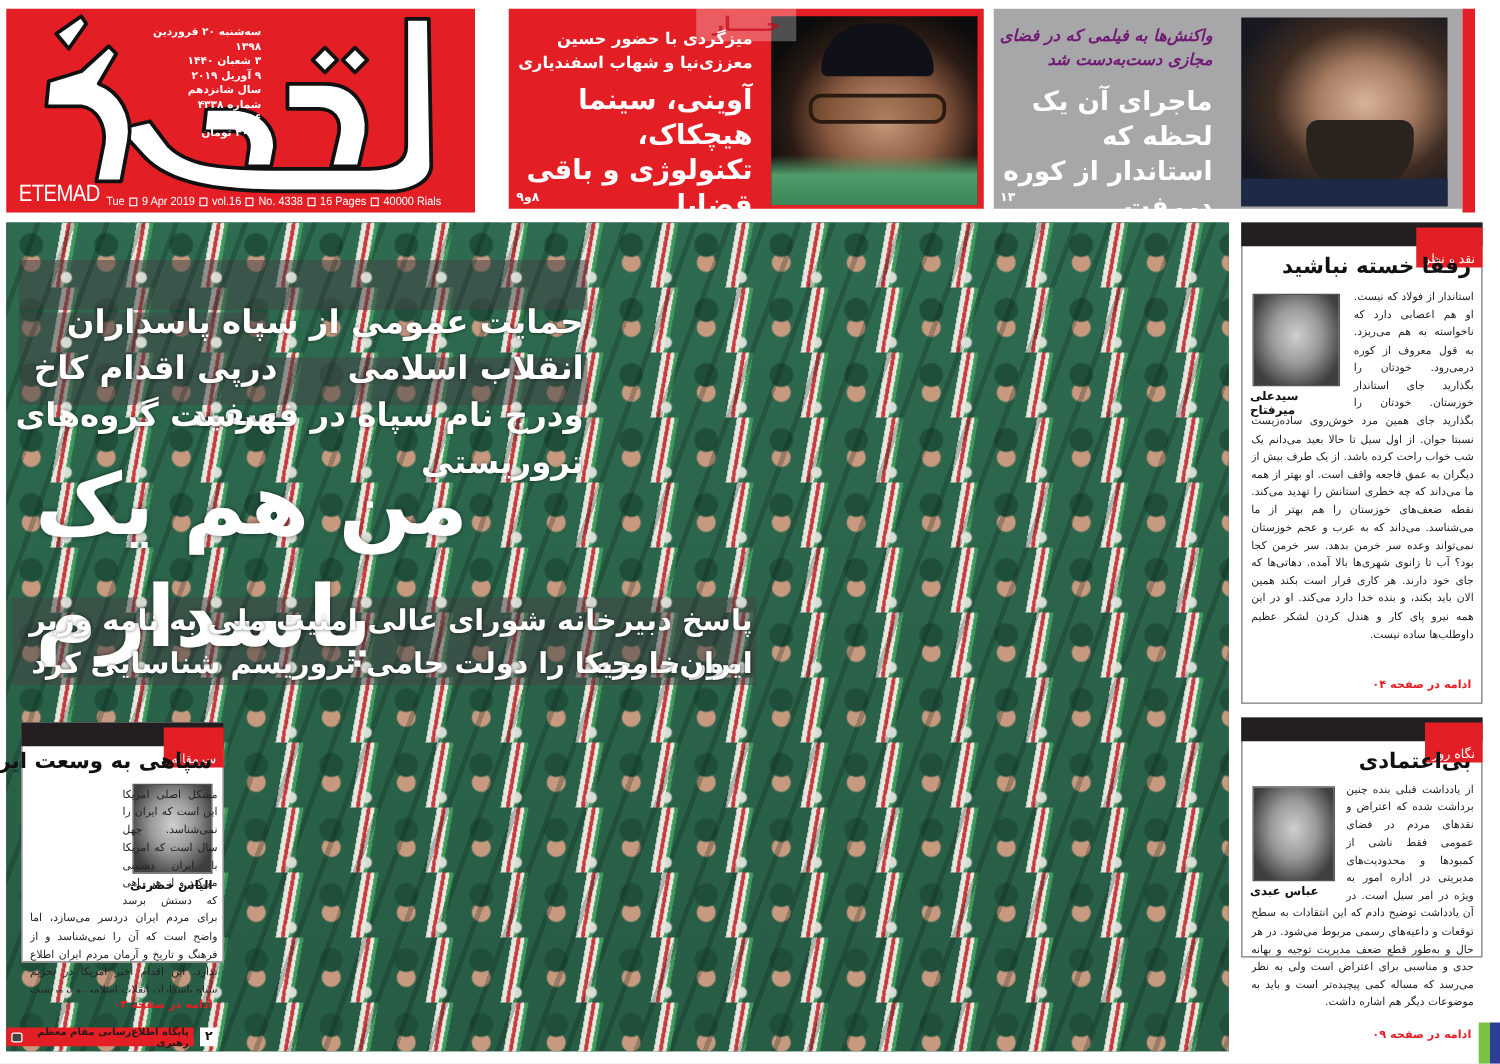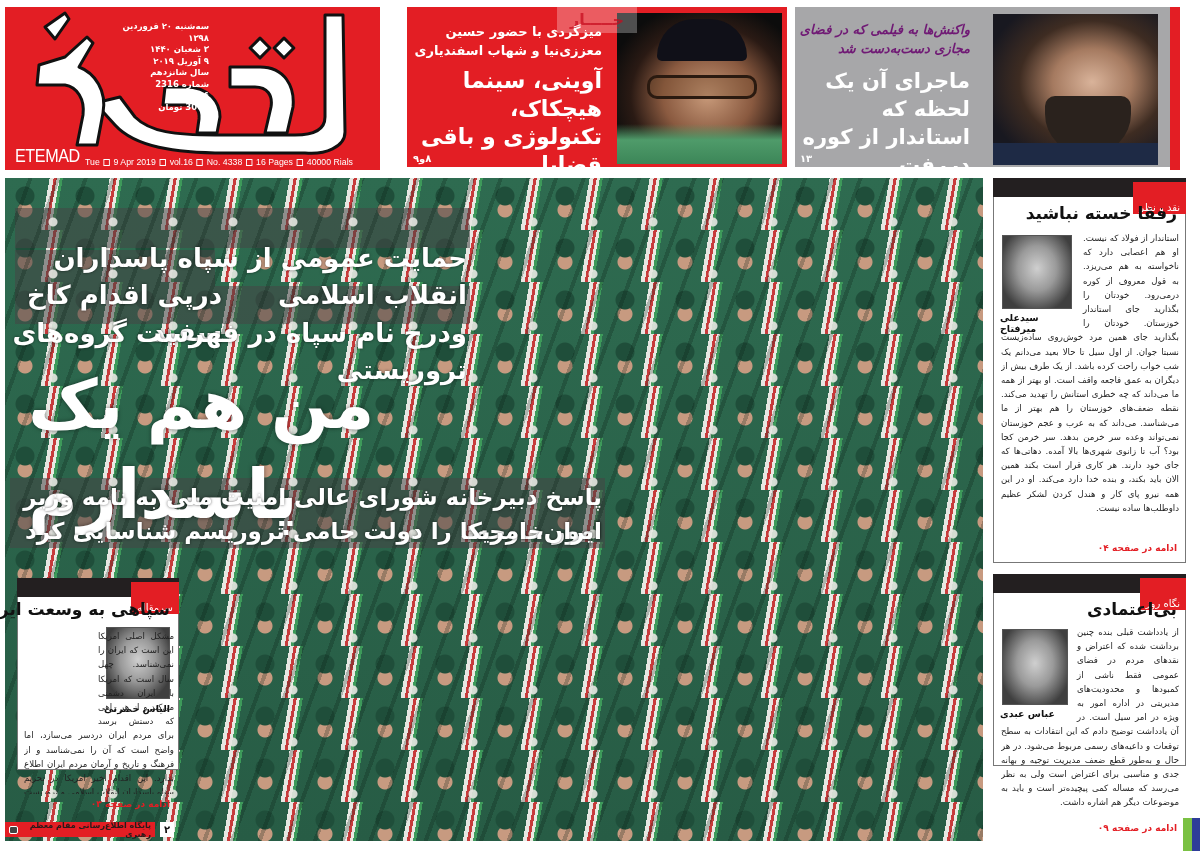--- a/index.html
+++ b/index.html
@@ -195,23 +195,23 @@
       <path d="M20 20 L40 6 L44 12 L30 32 Z"></path>
       <rect x="228" y="34" width="14" height="14" transform="rotate(45 235 41)"></rect>
       <rect x="252" y="34" width="14" height="14" transform="rotate(45 259 41)"></rect>
     </g>
   </svg>
   <div class="mast-meta">
     <div>سه‌شنبه ۲۰ فروردین ۱۳۹۸</div>
     <div>۳ شعبان ۱۴۴۰</div>
     <div>۹ آوریل ۲۰۱۹</div>
     <div>سال شانزدهم</div>
-    <div>شماره 2316</div>
+    <div>شماره ۴۳۳۸</div>
     <div>۱۶ صفحه</div>
-    <div>3000 تومان</div>
+    <div>۴۰۰۰ تومان</div>
   </div>
   <div class="mast-bottom">
     <span class="mast-en">ETEMAD</span>
     <span class="mast-line">
       <span>Tue</span><span class="sq"></span><span>9 Apr 2019</span><span class="sq"></span><span>vol.16</span><span class="sq"></span><span>No. 4338</span><span class="sq"></span><span>16 Pages</span><span class="sq"></span><span>40000 Rials</span>
     </span>
   </div>
 </div>
 
 <div class="teaser-red">

